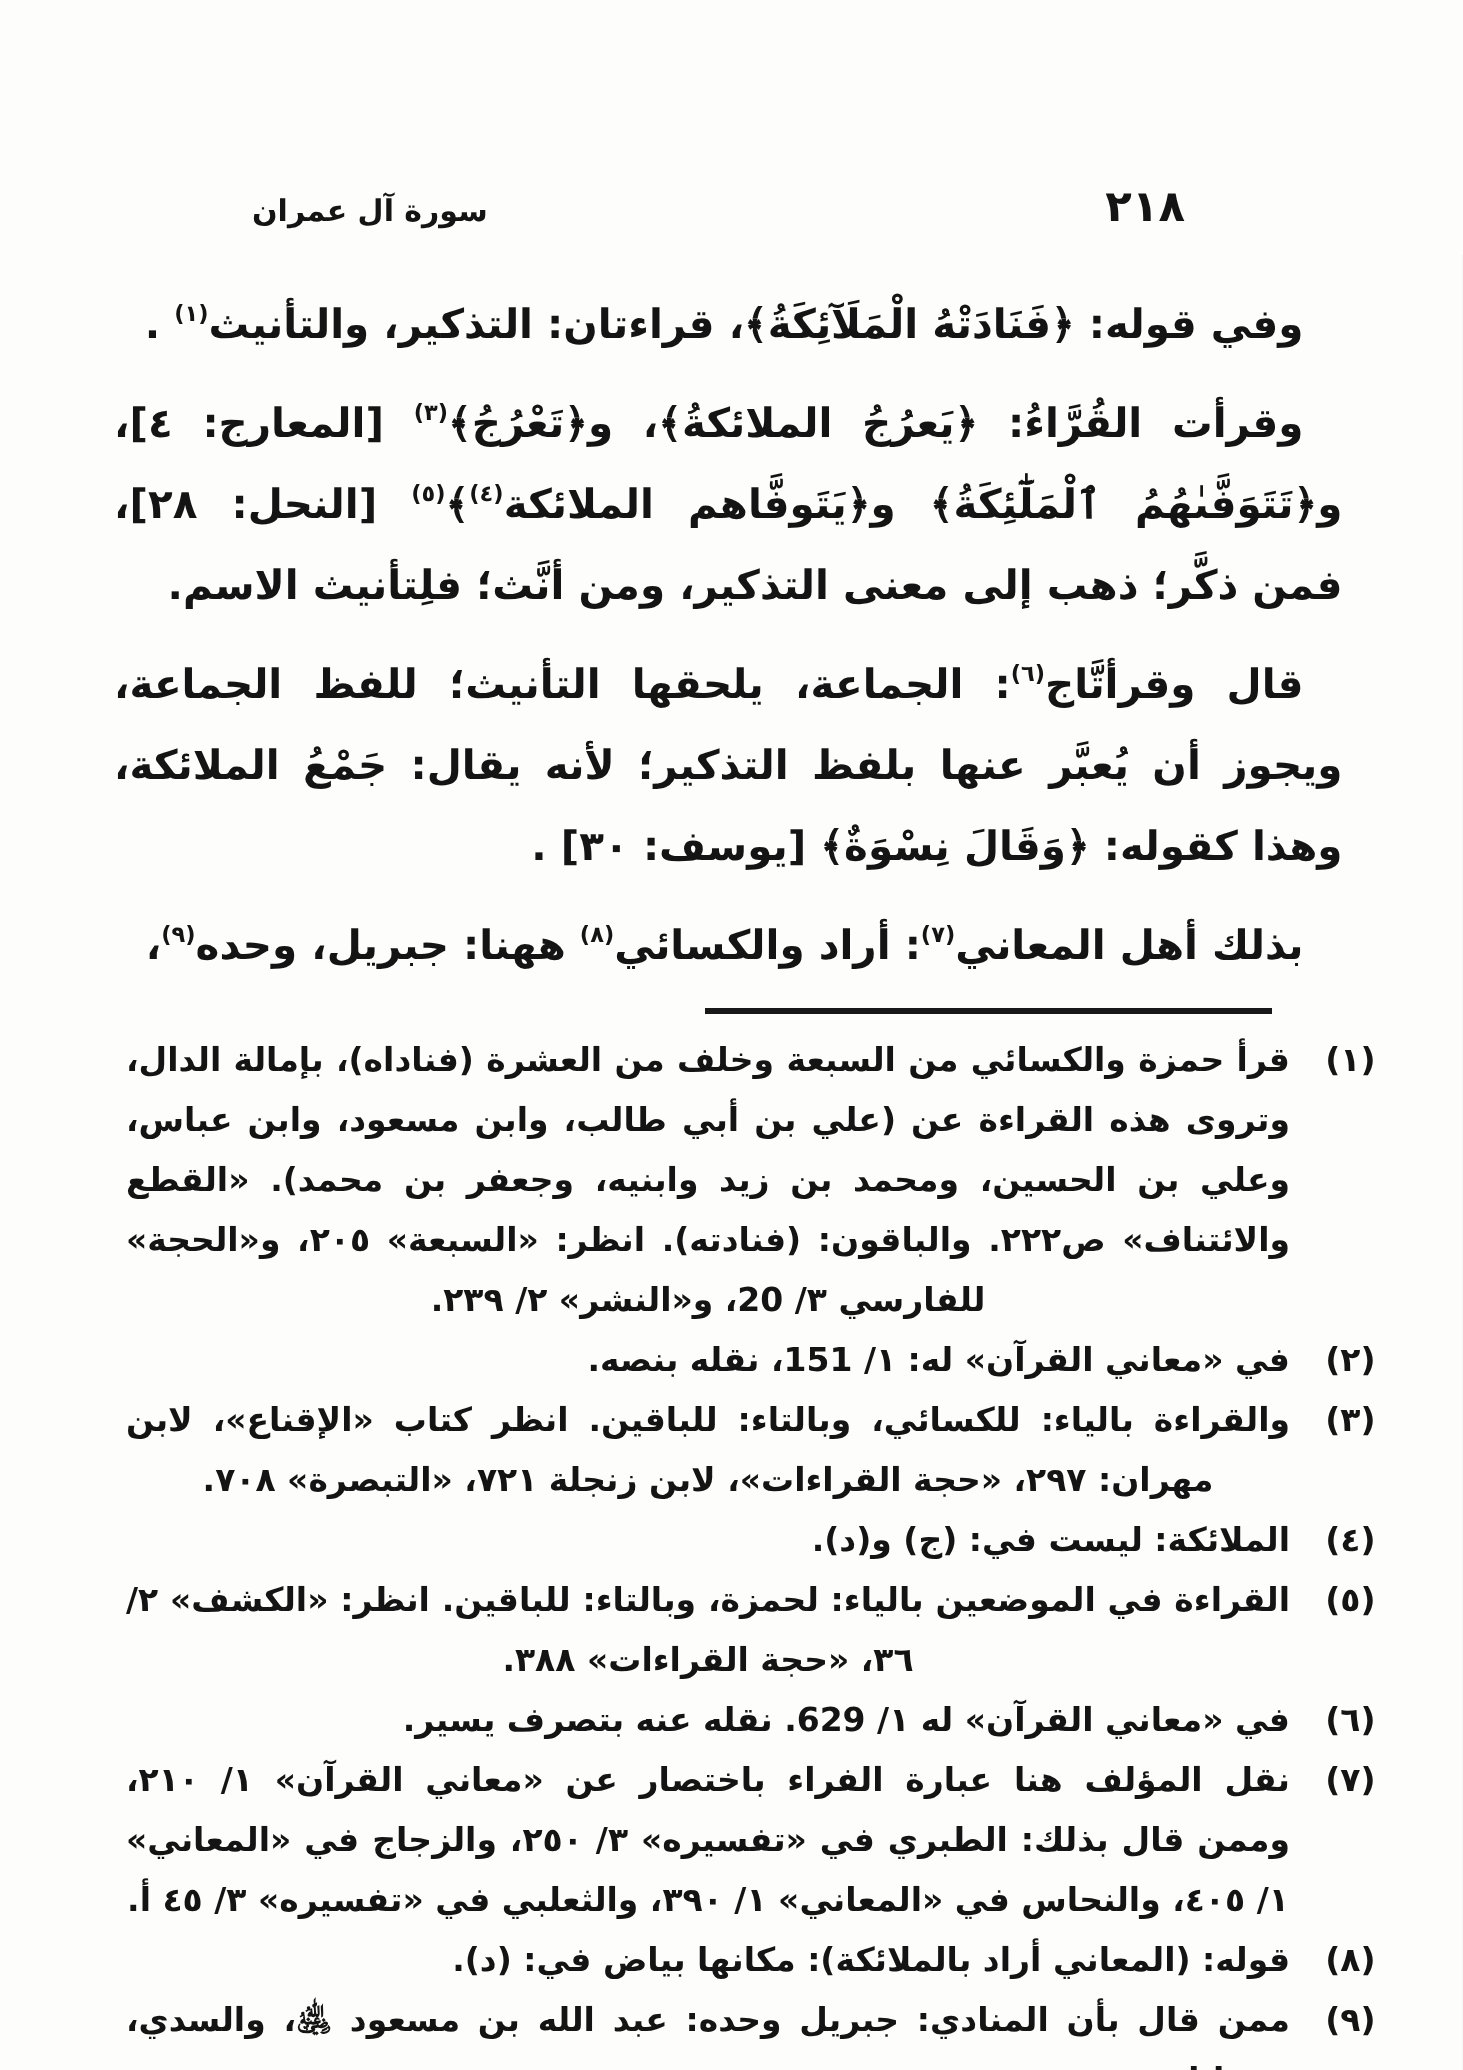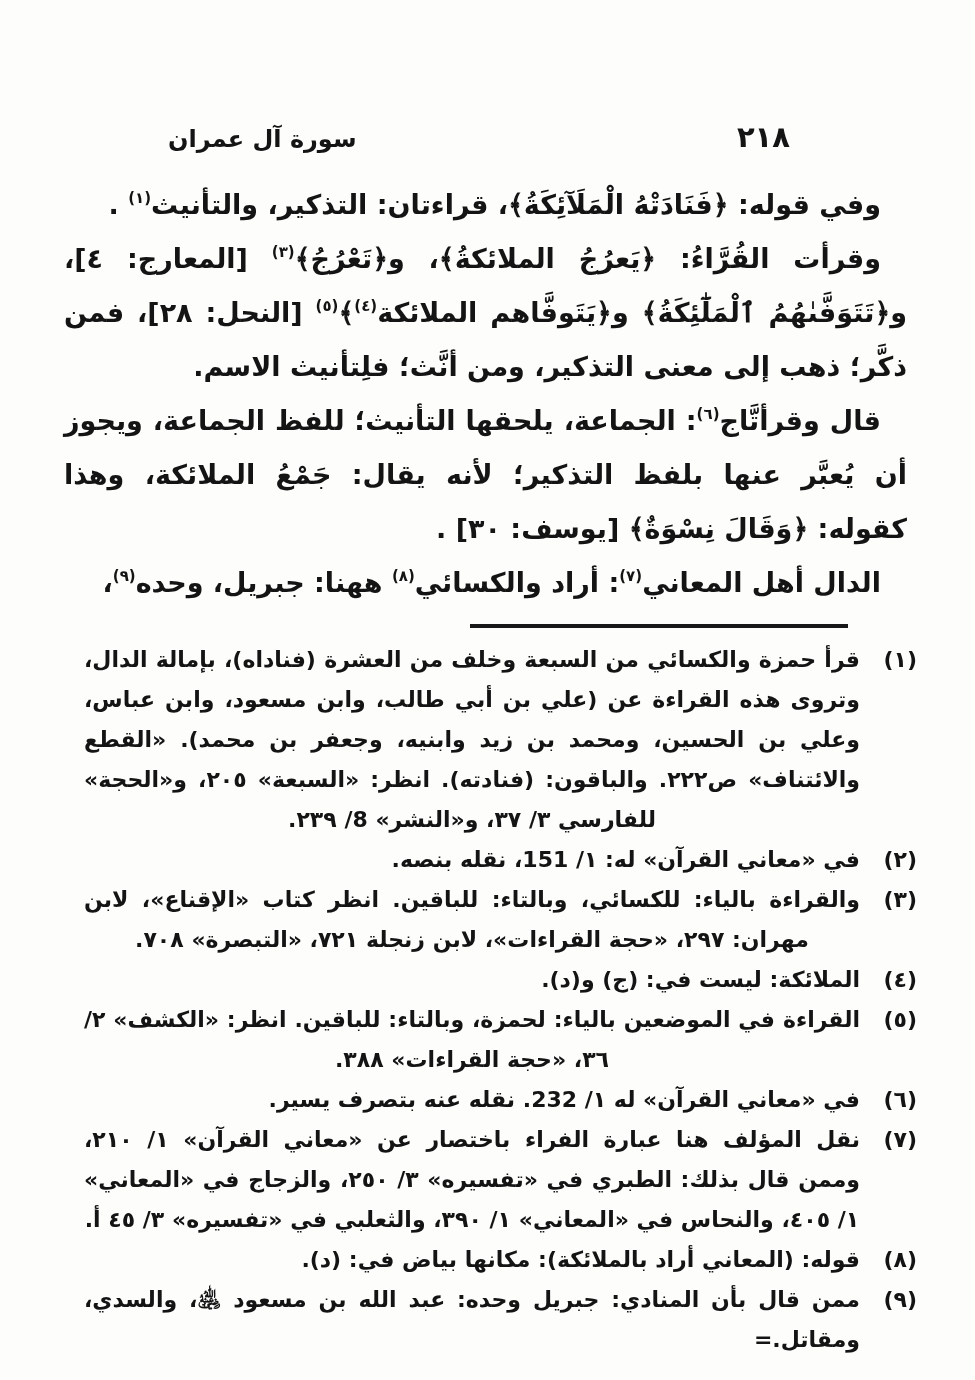--- a/index.html
+++ b/index.html
@@ -24,29 +24,29 @@
     padding: 98px 185px 0 168px;
   }
   .page-number {
     font-size: 29px;
     font-weight: 700;
     letter-spacing: 6px;
     white-space: nowrap;
     margin-top: 22px;
   }
   .chapter-title {
-    font-size: 24px;
+    font-size: 20px;
     font-weight: 700;
     white-space: nowrap;
   }
   main.body-text {
     padding: 24px 68px 0 64px;
   }
   p.para {
-    margin: 0;
+    margin: 12px;
     font-size: 27px;
     font-weight: 700;
     line-height: 54px;
     text-align: justify;
     text-align-last: right;
     text-indent: 26px;
   }
   .quran { font-weight: 700; }
   sup.fnref {
     font-size: 15px;
@@ -89,49 +89,49 @@
 
   <header class="page-header">
     <div class="page-number">٢١٨</div>
     <div class="chapter-title">سورة آل عمران</div>
   </header>
 
   <main class="body-text">
       <p class="para"><span>وفي قوله: </span><span class="quran">﴿فَنَادَتْهُ الْمَلَآئِكَةُ﴾</span><span>، قراءتان: التذكير، والتأنيث</span><sup class="fnref">(١)</sup><span> .</span></p>
       <p class="para"><span>وقرأت القُرَّاءُ: </span><span class="quran">﴿يَعرُجُ الملائكةُ﴾</span><span>، و</span><span class="quran">﴿تَعْرُجُ﴾</span><sup class="fnref">(٣)</sup><span> [المعارج: ٤]، و</span><span class="quran">﴿تَتَوَفَّىٰهُمُ ٱلْمَلَٰٓئِكَةُ﴾</span><span> و</span><span class="quran">﴿يَتَوفَّاهم الملائكة</span><sup class="fnref">(٤)</sup><span class="quran">﴾</span><sup class="fnref">(٥)</sup><span> [النحل: ٢٨]، فمن ذكَّر؛ ذهب إلى معنى التذكير، ومن أنَّث؛ فلِتأنيث الاسم.</span></p>
       <p class="para"><span>قال وقرأتَّاج</span><sup class="fnref">(٦)</sup><span>: الجماعة، يلحقها التأنيث؛ للفظ الجماعة، ويجوز أن يُعبَّر عنها بلفظ التذكير؛ لأنه يقال: جَمْعُ الملائكة، وهذا كقوله: </span><span class="quran">﴿وَقَالَ نِسْوَةٌ﴾</span><span> [يوسف: ٣٠] .</span></p>
-      <p class="para"><span>الدال أهل المعاني</span><sup class="fnref">(٧)</sup><span>: أراد والكسائي</span><sup class="fnref">(٨)</sup><span> ههنا: جبريل، وحده</span><sup class="fnref">(٩)</sup><span>،</span></p>
+      <p class="para"><span>بذلك أهل المعاني</span><sup class="fnref">(٧)</sup><span>: أراد والكسائي</span><sup class="fnref">(٨)</sup><span> ههنا: جبريل، وحده</span><sup class="fnref">(٩)</sup><span>،</span></p>
     </main>
 
   <div class="fn-separator"></div>
 
   <section class="footnotes">
       <div class="fn">
         <span class="fn-marker">(١)</span>
-        <span class="fn-body center-last">قرأ حمزة والكسائي من السبعة وخلف من العشرة (فناداه)، بإمالة الدال، وتروى هذه القراءة عن (علي بن أبي طالب، وابن مسعود، وابن عباس، وعلي بن الحسين، ومحمد بن زيد وابنيه، وجعفر بن محمد). «القطع والائتناف» ص٢٢٢. والباقون: (فنادته). انظر: «السبعة» ٢٠٥، و«الحجة» للفارسي ٣/ ٣٧، و«النشر» 8/ ٢٣٩.</span>
+        <span class="fn-body center-last">قرأ حمزة والكسائي من السبعة وخلف من العشرة (فناداه)، بإمالة الدال، وتروى هذه القراءة عن (علي بن أبي طالب، وابن مسعود، وابن عباس، وعلي بن الحسين، ومحمد بن زيد وابنيه، وجعفر بن محمد). «القطع والائتناف» ص٢٢٢. والباقون: (فنادته). انظر: «السبعة» ٢٠٥، و«الحجة» للفارسي ٣/ 20، و«النشر» ٢/ ٢٣٩.</span>
       </div>
       <div class="fn">
         <span class="fn-marker">(٢)</span>
         <span class="fn-body">في «معاني القرآن» له: ١/ 151، نقله بنصه.</span>
       </div>
       <div class="fn">
         <span class="fn-marker">(٣)</span>
         <span class="fn-body center-last">والقراءة بالياء: للكسائي، وبالتاء: للباقين. انظر كتاب «الإقناع»، لابن مهران: ٢٩٧، «حجة القراءات»، لابن زنجلة ٧٢١، «التبصرة» ٧٠٨.</span>
       </div>
       <div class="fn">
         <span class="fn-marker">(٤)</span>
         <span class="fn-body">الملائكة: ليست في: (ج) و(د).</span>
       </div>
       <div class="fn">
         <span class="fn-marker">(٥)</span>
         <span class="fn-body center-last">القراءة في الموضعين بالياء: لحمزة، وبالتاء: للباقين. انظر: «الكشف» ٢/ ٣٦، «حجة القراءات» ٣٨٨.</span>
       </div>
       <div class="fn">
         <span class="fn-marker">(٦)</span>
-        <span class="fn-body">في «معاني القرآن» له ١/ 232. نقله عنه بتصرف يسير.</span>
+        <span class="fn-body">في «معاني القرآن» له ١/ 629. نقله عنه بتصرف يسير.</span>
       </div>
       <div class="fn">
         <span class="fn-marker">(٧)</span>
         <span class="fn-body center-last">نقل المؤلف هنا عبارة الفراء باختصار عن «معاني القرآن» ١/ ٢١٠، وممن قال بذلك: الطبري في «تفسيره» ٣/ ٢٥٠، والزجاج في «المعاني» ١/ ٤٠٥، والنحاس في «المعاني» ١/ ٣٩٠، والثعلبي في «تفسيره» ٣/ ٤٥ أ.</span>
       </div>
       <div class="fn">
         <span class="fn-marker">(٨)</span>
         <span class="fn-body">قوله: (المعاني أراد بالملائكة): مكانها بياض في: (د).</span>
       </div>
       <div class="fn">

